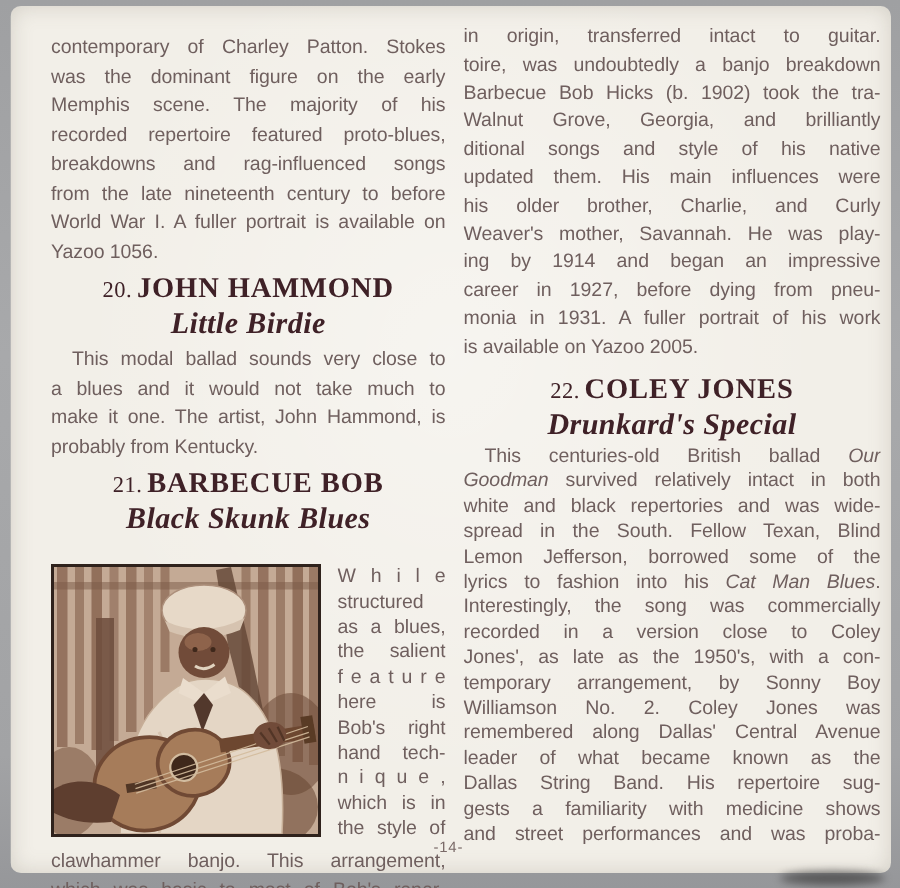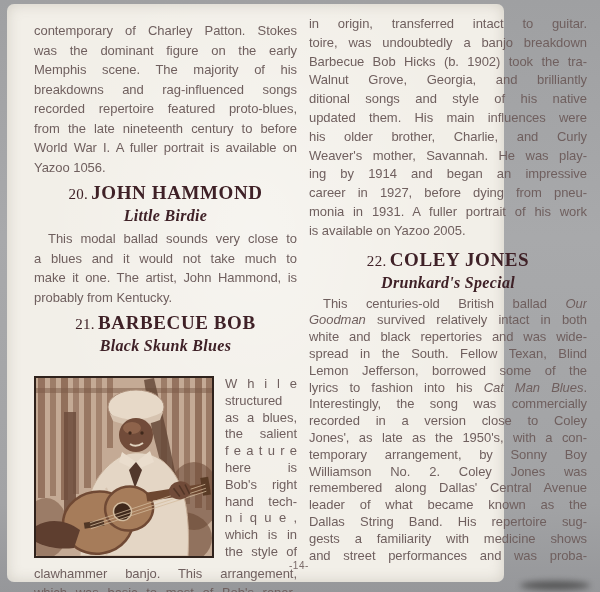--- a/index.html
+++ b/index.html
@@ -9,21 +9,21 @@
     --body:#6f5f5e;
   }
   *{margin:0;padding:0;box-sizing:border-box;}
   html,body{width:600px;height:592px;overflow:hidden;}
   body{
     background:linear-gradient(180deg,#9fa0a2 0%,#a8a9ab 40%,#a2a3a5 85%,#96979a 100%);
     font-family:"Liberation Sans",sans-serif;
     position:relative;
   }
   .scan-page{
-    position:absolute;left:7px;top:4px;width:497px;height:578px;
+    position:absolute;left:7px;top:4px;width:587px;height:578px;
     background:var(--page-bg);
     background-image:radial-gradient(ellipse at 50% 40%, rgba(255,255,255,.35) 0%, rgba(255,255,255,0) 60%);
     border-radius:7px;
     box-shadow:inset 0 0 14px rgba(120,110,95,.25);
   }
   .smudge{
     position:absolute;left:520px;top:581px;width:70px;height:9px;
     background:#474747;border-radius:50%;filter:blur(3px);opacity:.8;
   }
   .col{position:absolute;color:var(--body);font-size:13px;letter-spacing:-0.05px;}
@@ -42,21 +42,21 @@
   .jline i{font-style:italic;}
 
   .sec-heading{
     text-align:center;color:var(--heading);
     font-family:"Liberation Serif",serif;
     margin-top:4px;margin-bottom:3px;
   }
   .sec-line1{line-height:23px;}
   .sec-num{font-size:15px;letter-spacing:0.3px;}
   .sec-title{font-size:19px;font-weight:bold;letter-spacing:0.6px;}
-  .sec-sub{font-size:16px;font-weight:bold;font-style:italic;line-height:20px;letter-spacing:0.3px;}
+  .sec-sub{font-size:20px;font-weight:bold;font-style:italic;line-height:20px;letter-spacing:0.3px;}
 
   .media-row{display:flex;margin-top:20px;}
   .photo-frame{
     width:180px;height:182px;flex:0 0 auto;
     border:2px solid #2f221c;background:#c7ad98;
   }
   .wrap-col{width:72px;margin-left:11px;flex:0 0 auto;}
   .below-photo{margin-top:3px;}
 
   .page-number{
@@ -67,22 +67,22 @@
 </head>
 <body>
 
 <div class="scan-page">
 
   <div class="col col-left">
     <div class="para">
         <div class="jline">contemporary of Charley Patton. Stokes</div>
         <div class="jline">was the dominant figure on the early</div>
         <div class="jline">Memphis scene. The majority of his</div>
+        <div class="jline">recorded repertoire featured proto-blues,</div>
         <div class="jline">breakdowns and rag-influenced songs</div>
-        <div class="jline">recorded repertoire featured proto-blues,</div>
         <div class="jline">from the late nineteenth century to before</div>
         <div class="jline">World War I. A fuller portrait is available on</div>
         <div class="jline plain">Yazoo 1056.</div>
       </div>
 
     <div class="sec-heading">
       <div class="sec-line1">
         <span class="sec-num">20.</span>
         <span class="sec-title">JOHN HAMMOND</span>
       </div>

